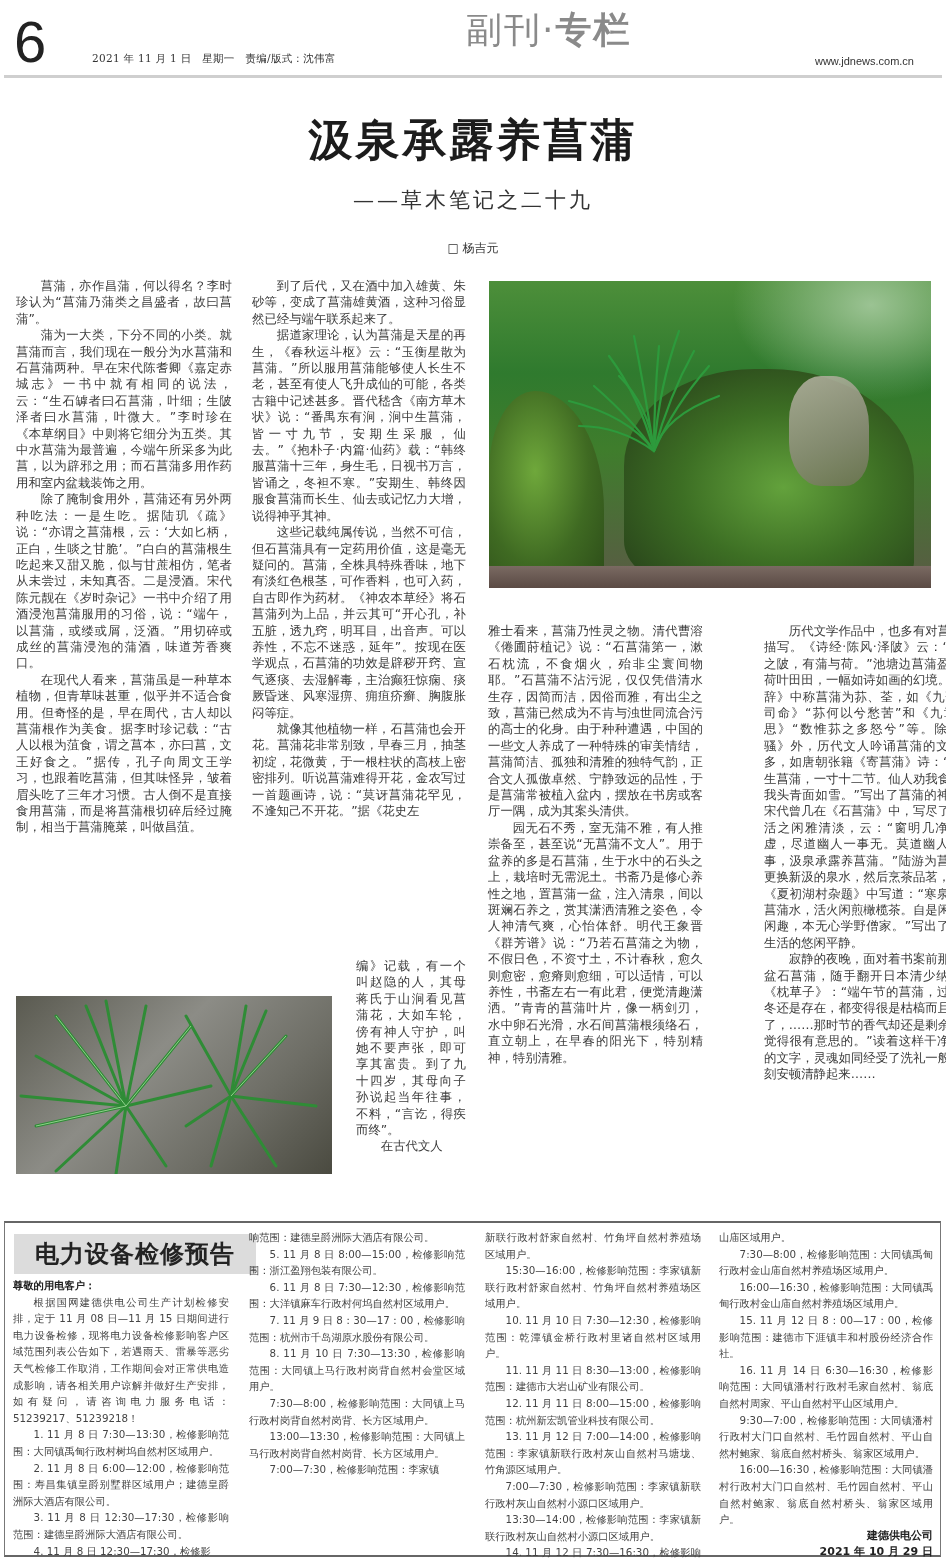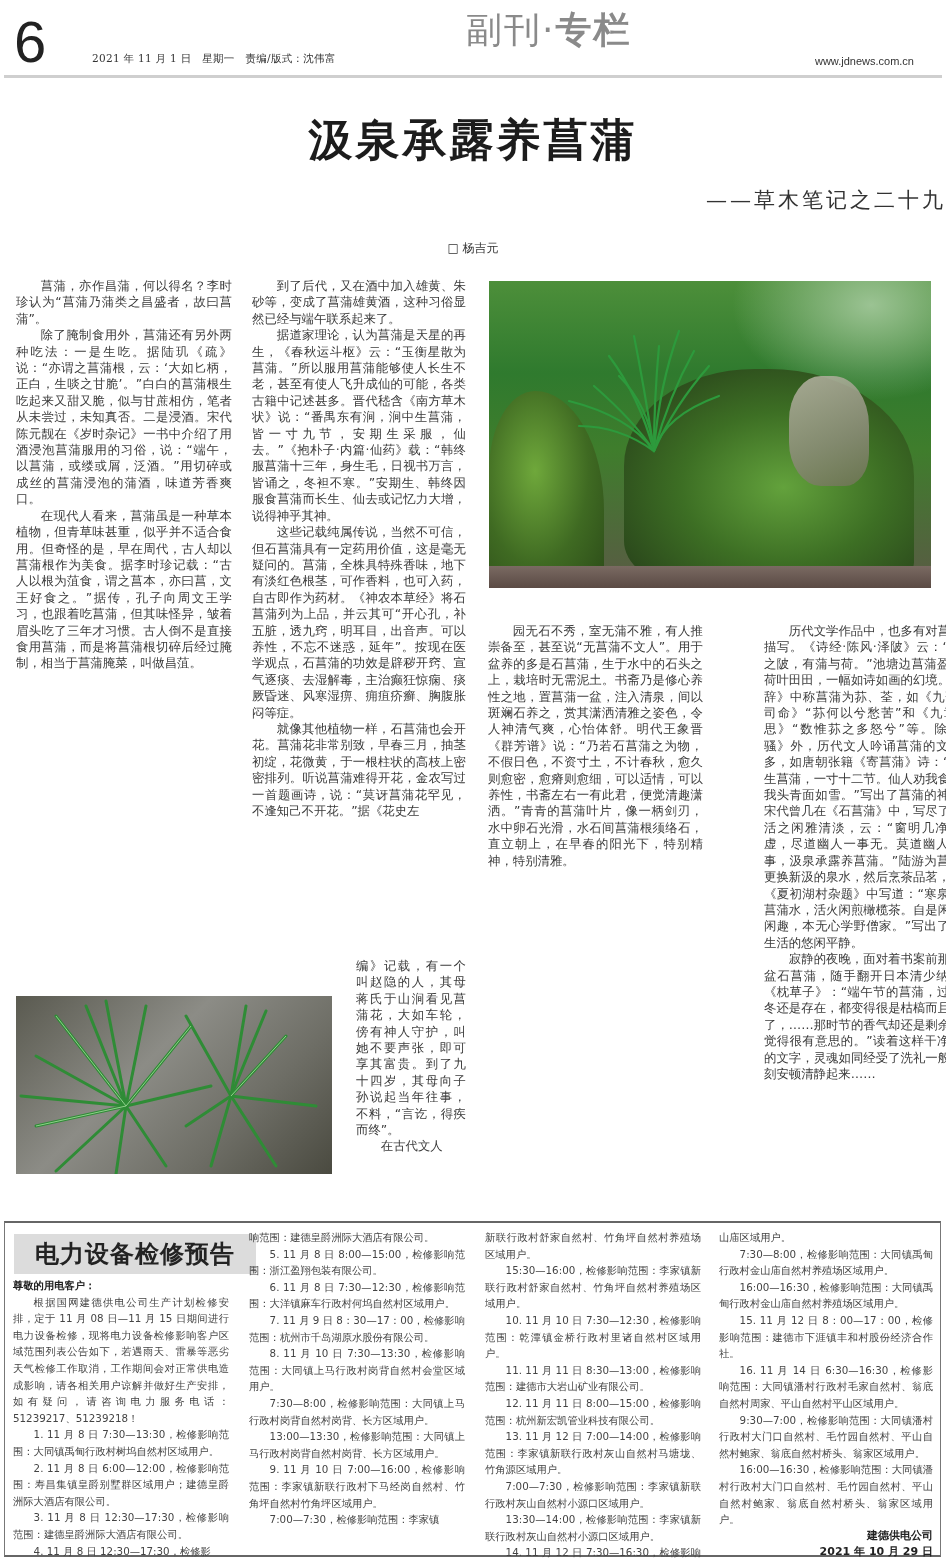--- a/index.html
+++ b/index.html
@@ -6,21 +6,21 @@
   body { width: 946px; height: 1563px; background: #fff; font-family: "DejaVu Sans", sans-serif; color: #333; position: relative; overflow: hidden; }
   .header { position: absolute; left: 0; top: 0; width: 946px; height: 78px; }
   .page-num { position: absolute; left: 14px; top: 14px; font-family: "Liberation Sans", sans-serif; font-size: 58px; line-height: 56px; color: #222; font-weight: 300; }
   .header-meta { position: absolute; left: 92px; top: 52px; font-family: "DejaVu Serif", serif; font-size: 10.5px; color: #333; letter-spacing: 0.3px; }
   .section-title { position: absolute; left: 466px; top: 8px; font-size: 36px; line-height: 44px; color: #8a8a8a; letter-spacing: 2px; }
   .section-title b { color: #8a8a8a; font-weight: 900; }
   .site-url { position: absolute; right: 32px; top: 55px; font-family: "Liberation Sans", sans-serif; font-size: 11px; color: #333; }
   .header-rule { position: absolute; left: 4px; top: 75px; width: 938px; height: 3px; background: #cfcfcf; }
 
   .headline { position: absolute; left: 0; top: 110px; width: 946px; text-align: center; font-size: 44px; font-weight: 900; color: #1c1c1c; letter-spacing: 3px; line-height: 60px; }
-  .subhead { position: absolute; left: 0; top: 186px; width: 946px; text-align: right; font-family: "DejaVu Serif", serif; font-size: 21px; color: #333; letter-spacing: 3px; }
+  .subhead { position: absolute; left: 0; top: 186px; width: 946px; text-align: center; font-family: "DejaVu Serif", serif; font-size: 21px; color: #333; letter-spacing: 3px; }
   .byline { position: absolute; left: 0; top: 240px; width: 946px; text-align: center; font-family: "DejaVu Serif", serif; font-size: 12px; color: #333; }
 
   .col { position: absolute; font-size: 12.4px; line-height: 16.4px; color: #3a3a3a; text-align: justify; }
   .col p { text-indent: 2em; }
   .col p.noindent { text-indent: 0; }
 
   .photo { position: absolute; overflow: hidden; }
   .photo-moss { left: 489px; top: 281px; width: 442px; height: 307px; background: linear-gradient(180deg, #4d8f3a 0%, #2f7a2e 30%, #3f7d2c 55%, #5a5a45 100%); }
   .photo-moss .bg-light { position: absolute; right: 0; top: 0; width: 200px; height: 120px; background: radial-gradient(ellipse at 70% 20%, #9bc393 0%, rgba(120,170,110,0) 70%); }
   .photo-moss .rock-left { position: absolute; left: 0; top: 110px; width: 115px; height: 200px; background: radial-gradient(ellipse at 40% 40%, #6fa83b 0%, #3f6a22 55%, #2b4a18 100%); border-radius: 40% 60% 0 0; }
@@ -49,20 +49,21 @@
   <div class="site-url">www.jdnews.com.cn</div>
   <div class="header-rule"></div>
 </div>
 
 <div class="headline">汲泉承露养菖蒲</div>
 <div class="subhead">——草木笔记之二十九</div>
 <div class="byline">□ 杨吉元</div>
 
 <div class="col" style="left:16px; top:278px; width:216px;">
   <p>菖蒲，亦作昌蒲，何以得名？李时珍认为“菖蒲乃蒲类之昌盛者，故曰菖蒲”。</p>
+  <p>蒲为一大类，下分不同的小类。就菖蒲而言，我们现在一般分为水菖蒲和石菖蒲两种。早在宋代陈耆卿《嘉定赤城志》一书中就有相同的说法，云：“生石罅者曰石菖蒲，叶细；生陂泽者曰水菖蒲，叶微大。”李时珍在《本草纲目》中则将它细分为五类。其中水菖蒲为最普遍，今端午所采多为此菖，以为辟邪之用；而石菖蒲多用作药用和室内盆栽装饰之用。</p>
   <p>除了腌制食用外，菖蒲还有另外两种吃法：一是生吃。据陆玑《疏》说：“亦谓之菖蒲根，云：‘大如匕柄，正白，生啖之甘脆’。”白白的菖蒲根生吃起来又甜又脆，似与甘蔗相仿，笔者从未尝过，未知真否。二是浸酒。宋代陈元靓在《岁时杂记》一书中介绍了用酒浸泡菖蒲服用的习俗，说：“端午，以菖蒲，或缕或屑，泛酒。”用切碎或成丝的菖蒲浸泡的蒲酒，味道芳香爽口。</p>
   <p>在现代人看来，菖蒲虽是一种草本植物，但青草味甚重，似乎并不适合食用。但奇怪的是，早在周代，古人却以菖蒲根作为美食。据李时珍记载：“古人以根为菹食，谓之菖本，亦曰菖，文王好食之。”据传，孔子向周文王学习，也跟着吃菖蒲，但其味怪异，皱着眉头吃了三年才习惯。古人倒不是直接食用菖蒲，而是将菖蒲根切碎后经过腌制，相当于菖蒲腌菜，叫做昌菹。</p>
 </div>
 
 <div class="col" style="left:252px; top:278px; width:214px;">
   <p>到了后代，又在酒中加入雄黄、朱砂等，变成了菖蒲雄黄酒，这种习俗显然已经与端午联系起来了。</p>
   <p>据道家理论，认为菖蒲是天星的再生，《春秋运斗枢》云：“玉衡星散为菖蒲。”所以服用菖蒲能够使人长生不老，甚至有使人飞升成仙的可能，各类古籍中记述甚多。晋代嵇含《南方草木状》说：“番禺东有涧，涧中生菖蒲，皆一寸九节，安期生采服，仙去。”《抱朴子·内篇·仙药》载：“韩终服菖蒲十三年，身生毛，日视书万言，皆诵之，冬袒不寒。”安期生、韩终因服食菖蒲而长生、仙去或记忆力大增，说得神乎其神。</p>
   <p>这些记载纯属传说，当然不可信，但石菖蒲具有一定药用价值，这是毫无疑问的。菖蒲，全株具特殊香味，地下有淡红色根茎，可作香料，也可入药，自古即作为药材。《神农本草经》将石菖蒲列为上品，并云其可“开心孔，补五脏，透九窍，明耳目，出音声。可以养性，不忘不迷惑，延年”。按现在医学观点，石菖蒲的功效是辟秽开窍、宣气逐痰、去湿解毒，主治癫狂惊痫、痰厥昏迷、风寒湿痹、痈疽疥癣、胸腹胀闷等症。</p>
   <p>就像其他植物一样，石菖蒲也会开花。菖蒲花非常别致，早春三月，抽茎初绽，花微黄，于一根柱状的高枝上密密排列。听说菖蒲难得开花，金农写过一首题画诗，说：“莫讶菖蒲花罕见，不逢知己不开花。”据《花史左</p>
 </div>
@@ -121,20 +122,21 @@
     <g stroke="#8fd08a" stroke-width="1" fill="none">
       <path d="M110 110 L40 20"></path>
         <path d="M110 110 L175 30"></path>
         <path d="M215 100 L270 40"></path>
         <path d="M110 110 L20 130"></path>
     </g>
   </svg>
 </div>
 
 <div class="col" style="left:488px; top:623px; width:215px;">
+  <p class="noindent">雅士看来，菖蒲乃性灵之物。清代曹溶《倦圃莳植记》说：“石菖蒲第一，漱石枕流，不食烟火，殆非尘寰间物耶。”石菖蒲不沾污泥，仅仅凭借清水生存，因简而洁，因俗而雅，有出尘之致，菖蒲已然成为不肯与浊世同流合污的高士的化身。由于种种遭遇，中国的一些文人养成了一种特殊的审美情结，菖蒲简洁、孤独和清雅的独特气韵，正合文人孤傲卓然、宁静致远的品性，于是菖蒲常被植入盆内，摆放在书房或客厅一隅，成为其案头清供。</p>
   <p>园无石不秀，室无蒲不雅，有人推崇备至，甚至说“无菖蒲不文人”。用于盆养的多是石菖蒲，生于水中的石头之上，栽培时无需泥土。书斋乃是修心养性之地，置菖蒲一盆，注入清泉，间以斑斓石养之，赏其潇洒清雅之姿色，令人神清气爽，心怡体舒。明代王象晋《群芳谱》说：“乃若石菖蒲之为物，不假日色，不资寸土，不计春秋，愈久则愈密，愈瘠则愈细，可以适情，可以养性，书斋左右一有此君，便觉清趣潇洒。”青青的菖蒲叶片，像一柄剑刃，水中卵石光滑，水石间菖蒲根须络石，直立朝上，在早春的阳光下，特别精神，特别清雅。</p>
 </div>
 
 <div class="col" style="left:764px; top:623px; width:211px;">
   <p>历代文学作品中，也多有对菖蒲的描写。《诗经·陈风·泽陂》云：“彼泽之陂，有蒲与荷。”池塘边菖蒲盈盈，荷叶田田，一幅如诗如画的幻境。《楚辞》中称菖蒲为荪、荃，如《九歌·少司命》“荪何以兮愁苦”和《九章·抽思》“数惟荪之多怒兮”等。除《离骚》外，历代文人吟诵菖蒲的文字很多，如唐朝张籍《寄菖蒲》诗：“石上生菖蒲，一寸十二节。仙人劝我食，令我头青面如雪。”写出了菖蒲的神奇。宋代曾几在《石菖蒲》中，写尽了其生活之闲雅清淡，云：“窗明几净室空虚，尽道幽人一事无。莫道幽人无一事，汲泉承露养菖蒲。”陆游为菖蒲盆更换新汲的泉水，然后烹茶品茗，他在《夏初湖村杂题》中写道：“寒泉自换菖蒲水，活火闲煎橄榄茶。自是闲人足闲趣，本无心学野僧家。”写出了隐居生活的悠闲平静。</p>
   <p>寂静的夜晚，面对着书案前那一小盆石菖蒲，随手翻开日本清少纳言的《枕草子》：“端午节的菖蒲，过了秋冬还是存在，都变得很是枯槁而且白色了，……那时节的香气却还是剩余着，觉得很有意思的。”读着这样干净洗练的文字，灵魂如同经受了洗礼一般，立刻安顿清静起来……</p>
 </div>
 
 <div class="notice">
   <div class="notice-title">电力设备检修预告</div>
@@ -149,21 +151,20 @@
   </div>
 
   <div class="notice-col" style="left:244px; top:6px; width:216px;">
     <p class="noindent">响范围：建德皇爵洲际大酒店有限公司。</p>
     <p>5. 11 月 8 日 8:00—15:00，检修影响范围：浙江盈翔包装有限公司。</p>
     <p>6. 11 月 8 日 7:30—12:30，检修影响范围：大洋镇麻车行政村何坞自然村区域用户。</p>
     <p>7. 11 月 9 日 8：30—17：00，检修影响范围：杭州市千岛湖原水股份有限公司。</p>
     <p>8. 11 月 10 日 7:30—13:30，检修影响范围：大同镇上马行政村岗背自然村会堂区域用户。</p>
     <p>7:30—8:00，检修影响范围：大同镇上马行政村岗背自然村岗背、长方区域用户。</p>
     <p>13:00—13:30，检修影响范围：大同镇上马行政村岗背自然村岗背、长方区域用户。</p>
-    <p>9. 11 月 10 日 7:00—16:00，检修影响范围：李家镇新联行政村下马经岗自然村、竹角坪自然村竹角坪区域用户。</p>
     <p>7:00—7:30，检修影响范围：李家镇</p>
   </div>
 
   <div class="notice-col" style="left:480px; top:6px; width:216px;">
     <p class="noindent">新联行政村舒家自然村、竹角坪自然村养殖场区域用户。</p>
     <p>15:30—16:00，检修影响范围：李家镇新联行政村舒家自然村、竹角坪自然村养殖场区域用户。</p>
     <p>10. 11 月 10 日 7:30—12:30，检修影响范围：乾潭镇金桥行政村里诸自然村区域用户。</p>
     <p>11. 11 月 11 日 8:30—13:00，检修影响范围：建德市大岩山矿业有限公司。</p>
     <p>12. 11 月 11 日 8:00—15:00，检修影响范围：杭州新宏凯管业科技有限公司。</p>
     <p>13. 11 月 12 日 7:00—14:00，检修影响范围：李家镇新联行政村灰山自然村马塘垅、竹角源区域用户。</p>

